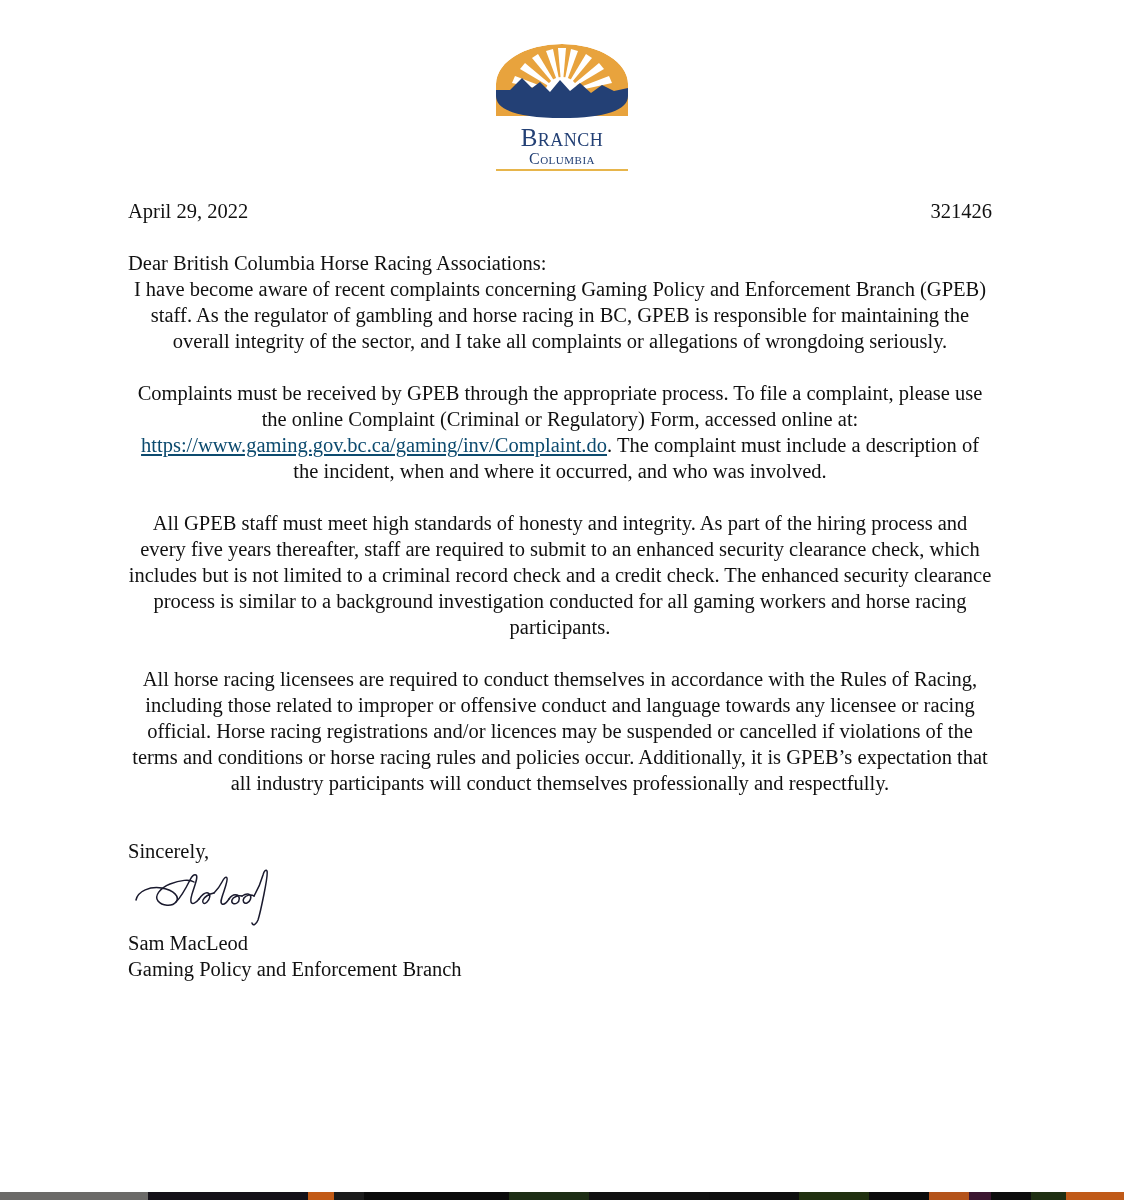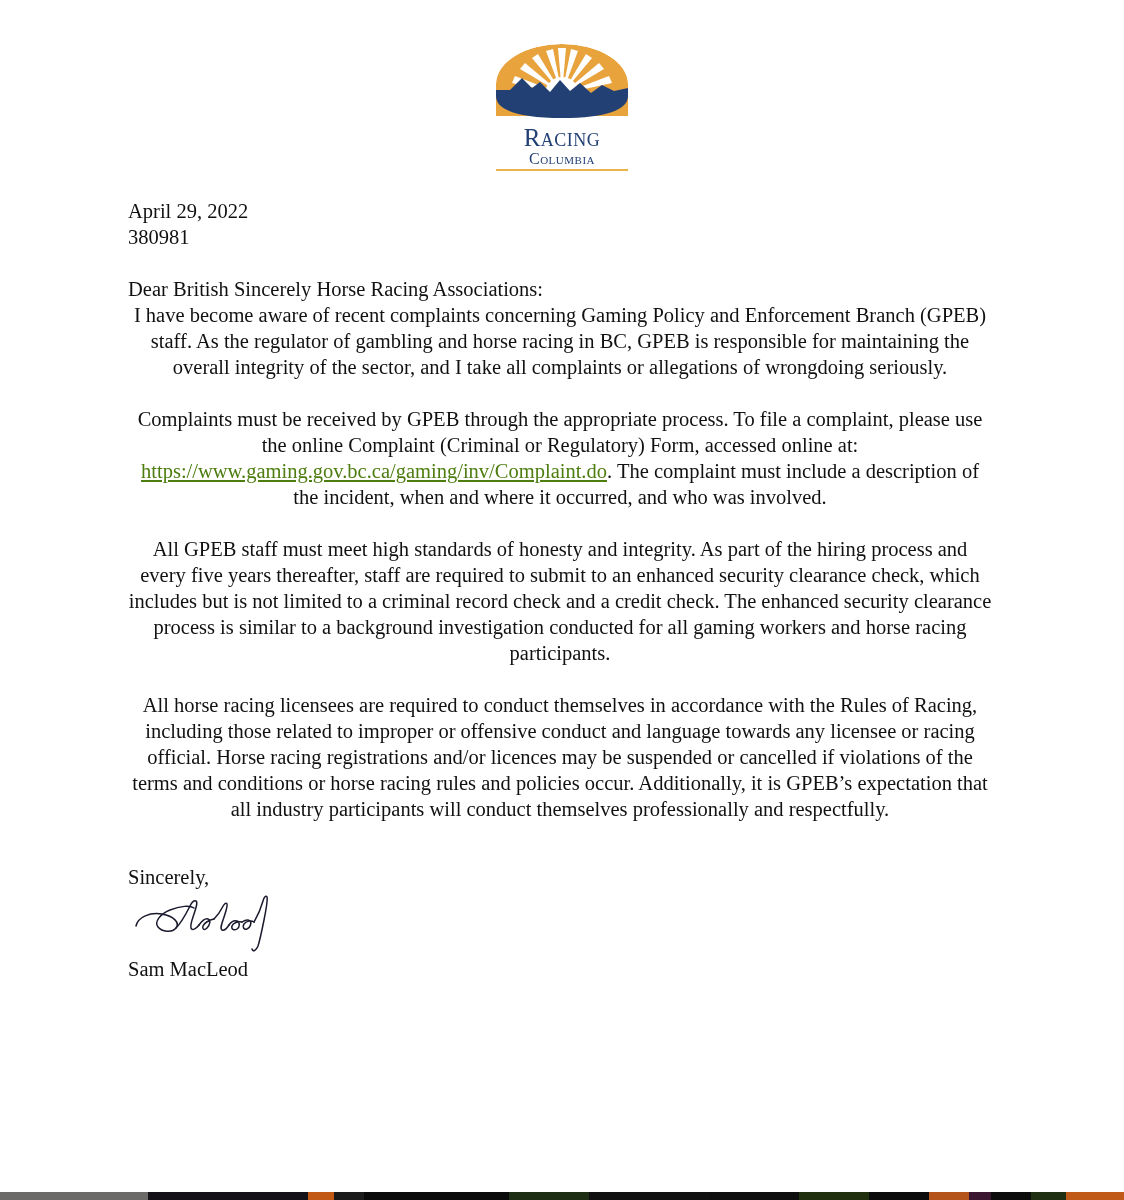--- a/index.html
+++ b/index.html
@@ -76,33 +76,32 @@
     top: 198px;
     width: 864px;
     font-size: 20.5px;
     line-height: 26px;
   }
 
   .row-head {
     display: flex;
     justify-content: space-between;
     align-items: baseline;
-    flex-direction: column;
   }
   .row-head .date { white-space: nowrap; }
   .row-head .ref  { white-space: nowrap; }
 
   .via { margin-top: 41px; }
   .salutation { margin-top: 26px; }
 
   .para { margin-top: 26px; text-align: center; }
   .para:first-of-type { margin-top: 0; }
 
   a.doclink {
-    color: #4d7c0f;
+    color: #0c4a6e;
     text-decoration: underline;
   }
 
   .closing { margin-top: 42px; }
 
   .sig-img {
     margin-top: 2px;
     margin-left: 4px;
     width: 150px;
     height: 62px;
@@ -161,35 +160,35 @@
         <path d="M8,46
                  L22,46
                  L34,34 L44,44 L52,38 L62,48 L72,36 L82,47
                  L92,39 L103,49 L114,41 L126,47 L140,44
                  L140,52
                  C140,66 118,74 74,74
                  C30,74 8,66 8,52 Z" fill="#234075"></path>
       </svg>
     </div>
     <div class="logo-word">
-      <span class="l1">Racing</span>
+      <span class="l1">Branch</span>
       <span class="l2">Columbia</span>
     </div>
     <div class="logo-rule"></div>
   </div>
 
   <div class="letter">
 
     <div class="row-head">
       <div class="date">April 29, 2022</div>
-      <div class="ref">380981</div>
-    </div>
-
-
-    <div class="salutation">Dear British Sincerely Horse Racing Associations:</div>
+      <div class="ref">321426</div>
+    </div>
+
+
+    <div class="salutation">Dear British Columbia Horse Racing Associations:</div>
 
     <p class="para">I have become aware of recent complaints concerning Gaming Policy and Enforcement Branch (GPEB) staff. As the regulator of gambling and horse racing in BC, GPEB is responsible for maintaining the overall integrity of the sector, and I take all complaints or allegations of wrongdoing seriously.</p>
 
     <p class="para"><span>Complaints must be received by GPEB through the appropriate process. To file a complaint, please use the online Complaint (Criminal or Regulatory) Form, accessed online at: </span><a class="doclink" href="#">https://www.gaming.gov.bc.ca/gaming/inv/Complaint.do</a><span>. The complaint must include a description of the incident, when and where it occurred, and who was involved.</span></p>
 
     <p class="para">All GPEB staff must meet high standards of honesty and integrity. As part of the hiring process and every five years thereafter, staff are required to submit to an enhanced security clearance check, which includes but is not limited to a criminal record check and a credit check. The enhanced security clearance process is similar to a background investigation conducted for all gaming workers and horse racing participants.</p>
 
     <p class="para">All horse racing licensees are required to conduct themselves in accordance with the Rules of Racing, including those related to improper or offensive conduct and language towards any licensee or racing official. Horse racing registrations and/or licences may be suspended or cancelled if violations of the terms and conditions or horse racing rules and policies occur. Additionally, it is GPEB’s expectation that all industry participants will conduct themselves professionally and respectfully.</p>
 
     <div class="closing">Sincerely,</div>
@@ -210,20 +209,21 @@
           <path d="M110,30 C113,28 116,27 118,29 C120,31 118,36 115,37 C112,38 110,35 112,32
                    C114,29 119,28 122,30"></path>
           <path d="M122,30 C125,25 129,16 131,9 C132,5 134,3 135,5
                    C136,8 134,18 132,28 C130,38 128,48 126,54 C124,59 121,60 120,57"></path>
         </g>
       </svg>
     </div>
 
     <div class="sig-block">
       <div>Sam MacLeod</div>
+      <div>Gaming Policy and Enforcement Branch</div>
     </div>
 
   </div>
 </div>
 
 <div class="taskbar" style="background: rgb(13, 13, 13);">
     <div class="seg" style="width: 148px; background: rgb(107, 106, 104);"></div>
     <div class="seg" style="width: 160px; background: rgb(20, 17, 24);"></div>
     <div class="seg" style="width: 26px; background: rgb(194, 90, 22);"></div>
     <div class="seg" style="width: 30px; background: rgb(27, 27, 27);"></div>

